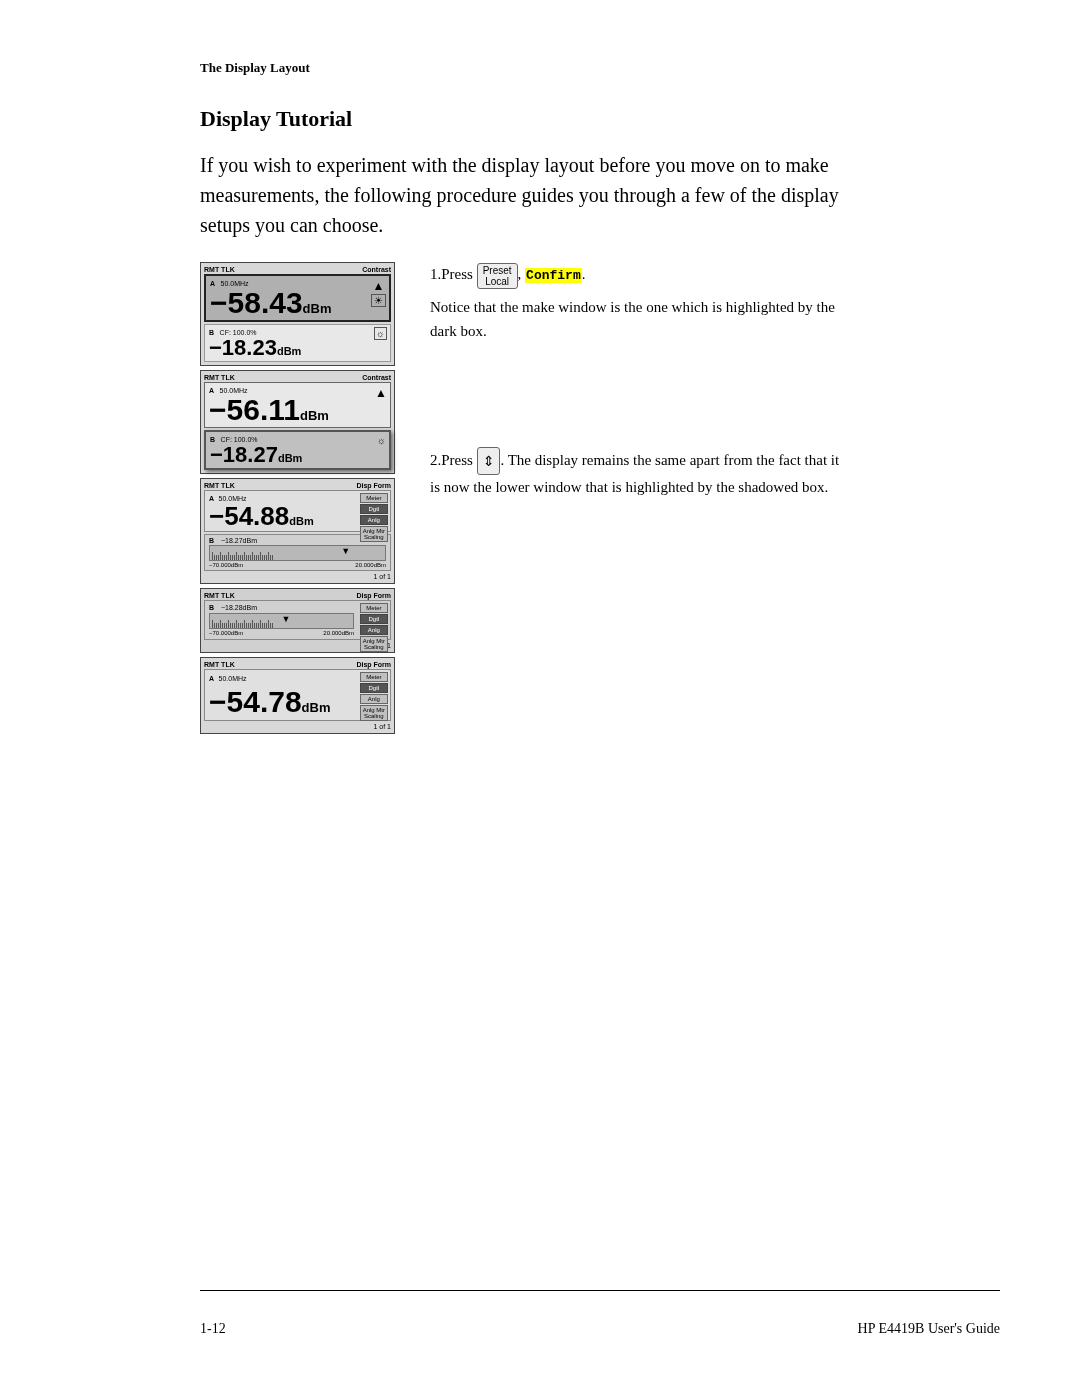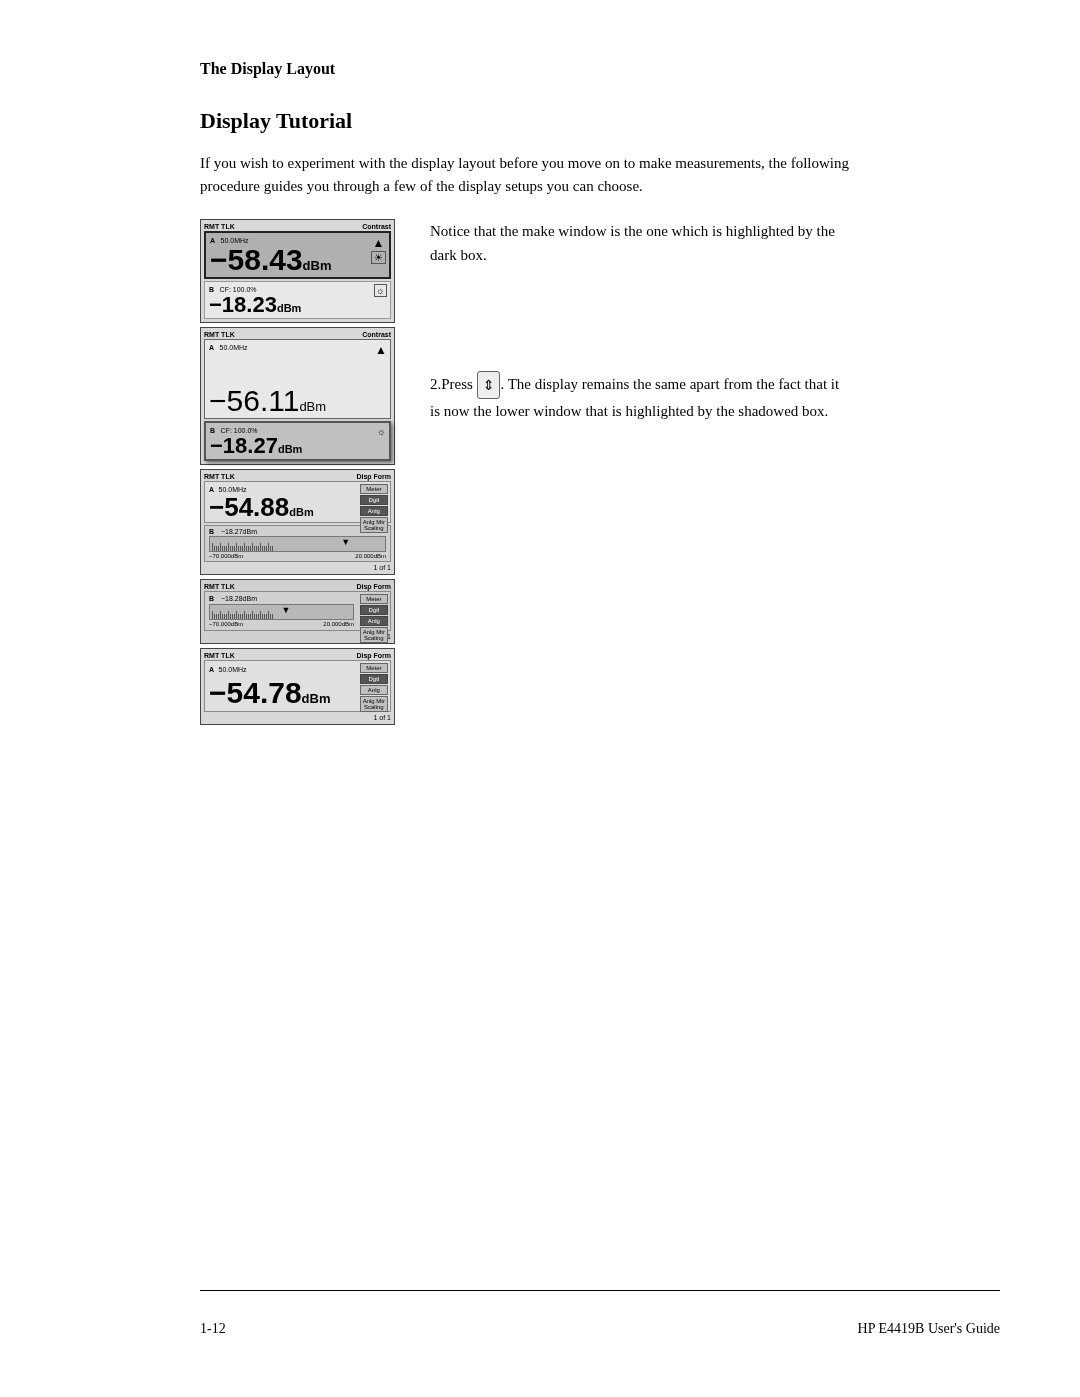--- a/index.html
+++ b/index.html
@@ -20,32 +20,32 @@
       flex-direction: column;
     }
     .breadcrumb-area {
       margin-bottom: 10px;
     }
     .breadcrumb-getting-started {
       font-size: 13px;
       color: #000;
     }
     .breadcrumb-display-layout {
-      font-size: 16px;
+      font-size: 13px;
       font-weight: bold;
       color: #000;
     }
     .page-title {
       font-size: 22px;
       font-weight: bold;
       margin-bottom: 18px;
       margin-top: 20px;
     }
     .intro-text {
-      font-size: 15px;
+      font-size: 20px;
       line-height: 1.5;
       margin-bottom: 22px;
       max-width: 680px;
     }
     .main-content {
       display: flex;
       gap: 30px;
       align-items: flex-start;
     }
     .screens-column {
@@ -219,21 +219,21 @@
           <span>RMT TLK</span>
           <span>Contrast</span>
         </div>
         <div class="screen-upper-window" style="position:relative; padding-right:22px;">
           <div style="display:flex; justify-content:space-between;">
             <div>
               <span style="font-size:7px; font-weight:bold;">A</span>
               <span style="font-size:7px; margin-left:3px;">50.0MHz</span>
             </div>
           </div>
-          <div style="font-size:30px; font-weight:normal; line-height:1; font-family:Arial;margin-top:34px;">−56.11<span style="font-size:13px;">dBm</span></div>
+          <div style="font-size:30px; font-weight:bold; line-height:1; font-family:Arial;">−56.11<span style="font-size:13px;">dBm</span></div>
           <div style="position:absolute; right:3px; top:3px;">
             <span style="font-size:12px;">▲</span>
           </div>
         </div>
         <div class="screen-lower-window highlighted-shadow" style="position:relative; padding-right:22px;">
           <div>
             <span style="font-size:7px; font-weight:bold;">B</span>
             <span style="font-size:7px; margin-left:3px;">CF: 100.0%</span>
           </div>
           <div style="font-size:22px; font-weight:bold; line-height:1; font-family:Arial;">−18.27<span style="font-size:11px;">dBm</span></div>
@@ -400,20 +400,25 @@
           </div>
         </div>
         <div class="page-indicator">1 of 1</div>
       </div>
 
     </div>
 
     <div class="instructions-column">
 
       <div class="step">
+        <p>
+          <span>1.</span>Press 
+          <span class="key-button"><span class="key-button-small">Preset<br>Local</span></span>, 
+          <span class="highlight-yellow">Confirm</span>.
+        </p>
         <p>Notice that the make window is the one which is highlighted by the dark box.</p>
       </div>
 
       <div class="step" style="margin-top: 80px;">
         <p>
           <span>2.</span>Press 
           <span class="key-button" style="font-size:14px; padding:2px 5px;">⇕</span>. The display remains the same apart from the fact that it is now the lower window that is highlighted by the shadowed box.
         </p>
       </div>
 

